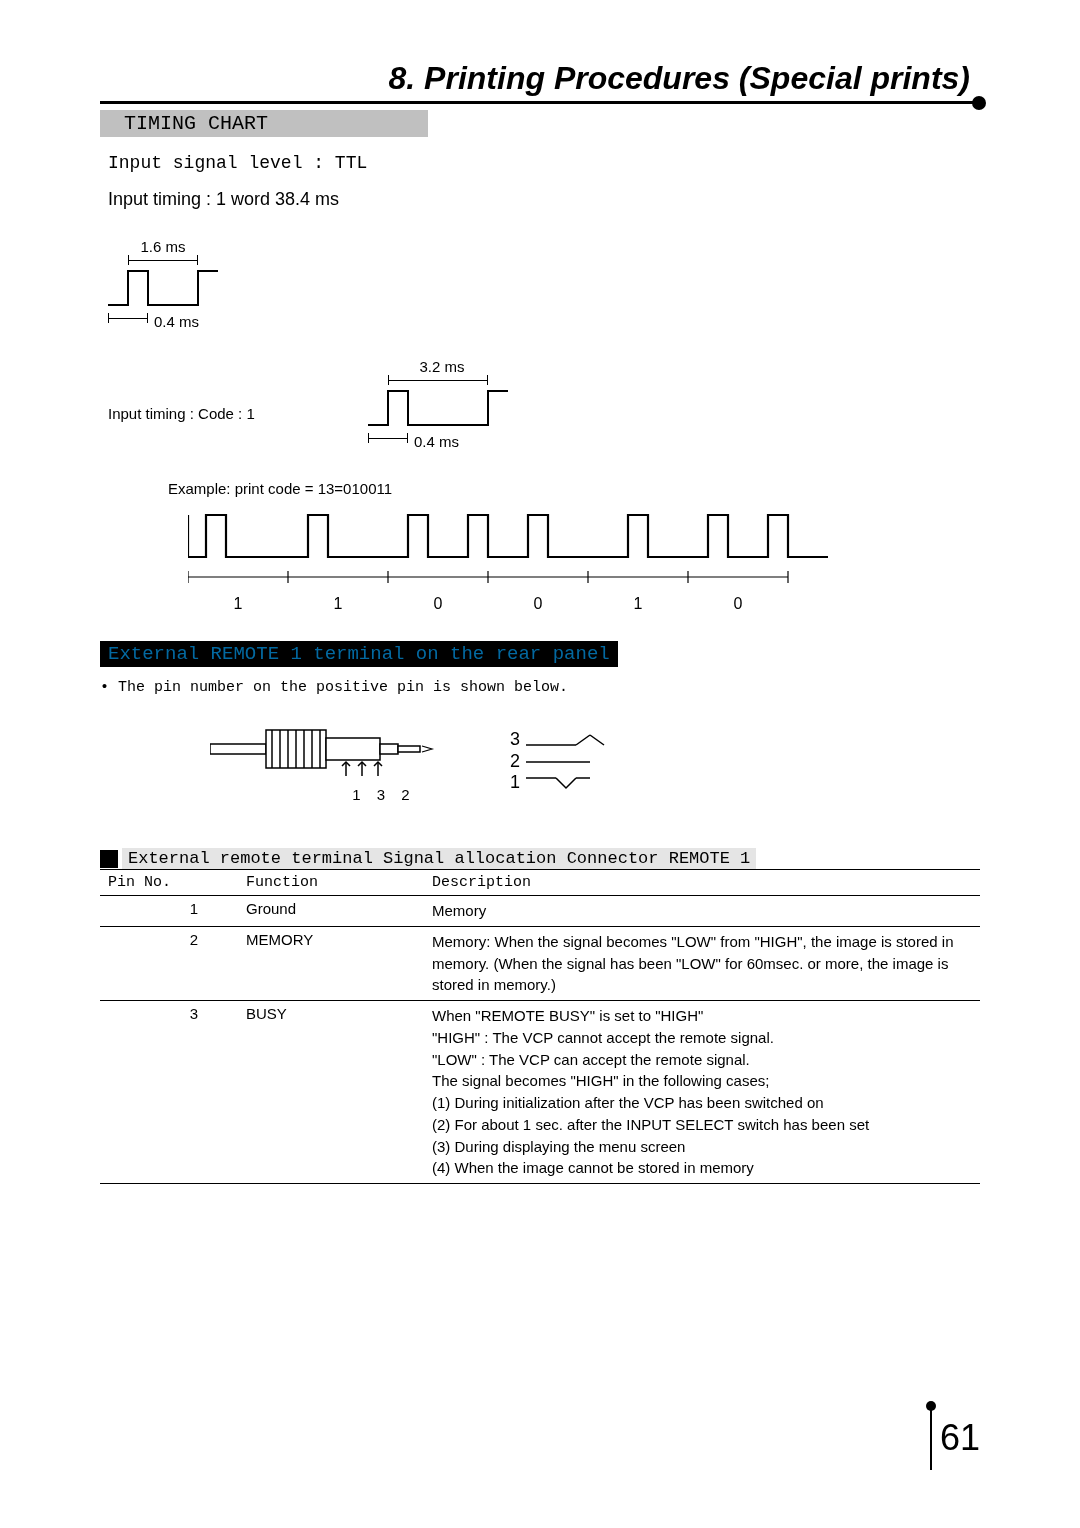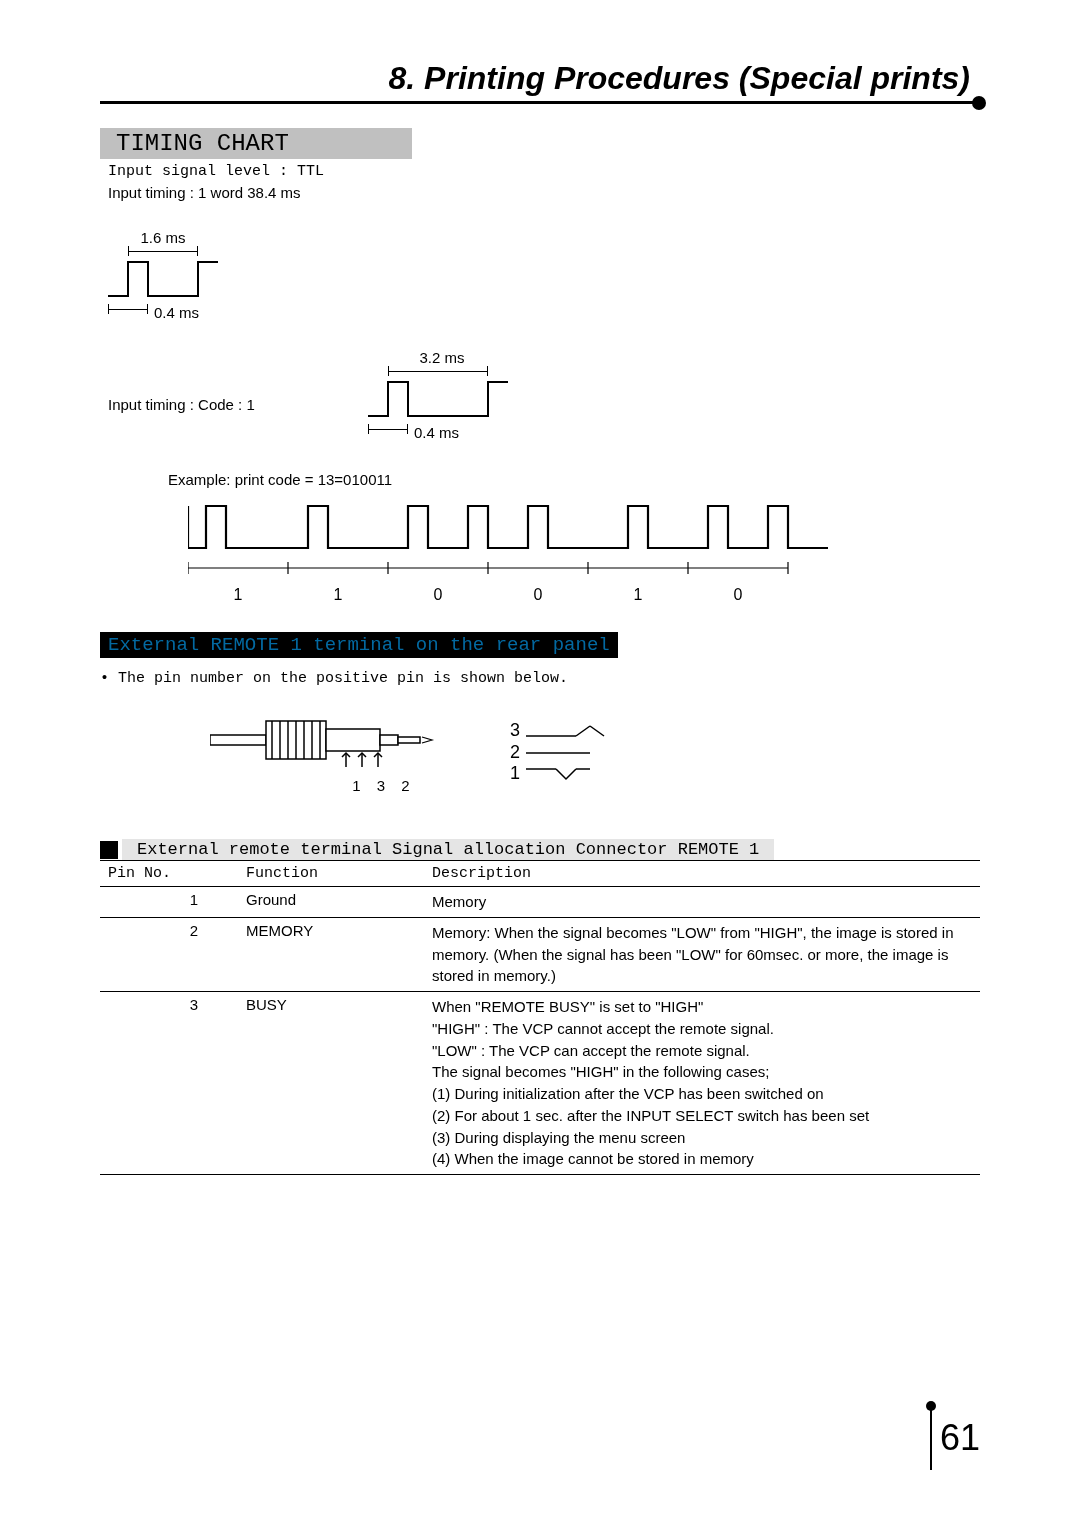--- a/index.html
+++ b/index.html
@@ -32,43 +32,43 @@
     right: -6px;
     top: -8px;
     width: 14px;
     height: 14px;
     background: #000;
     border-radius: 50%;
   }
   .section-box {
     background: #c0c0c0;
     font-family: "Courier New", monospace;
-    font-size: 24px;
-    padding: 2px 16px;
-    margin-top: 24px;
+    font-size: 20px;
+    padding: 2px 24px;
+    margin-top: 6px;
     display: inline-block;
     min-width: 280px;
   }
   .black-box {
     background: #000;
     color: #0369a1;
     font-family: "Courier New", monospace;
     font-size: 19px;
     padding: 2px 8px;
     margin-top: 28px;
     display: inline-block;
   }
   .note {
     font-family: "Courier New", monospace;
     font-size: 15px;
     margin-top: 12px;
   }
   .info-line {
-    font-size: 15px;
-    margin-top: 4px;
+    font-size: 18px;
+    margin-top: 16px;
   }
   .timing-block { margin-left: 8px; margin-top: 4px; }
   .timing-row {
     display: flex;
     align-items: flex-end;
     margin-top: 28px;
   }
   .timing-label {
     width: 260px;
     font-size: 15px;
@@ -84,21 +84,21 @@
   .big-wave { margin-left: 80px; margin-top: 12px; }
   .big-labels { display:flex; font-size:16px; margin-left: 80px; margin-top:6px; }
   .big-labels span { text-align:center; }
 
   .sub-heading-row { display:flex; align-items:center; margin-top: 45px; }
   .black-square { width:18px; height:18px; background:#000; margin-right:4px; }
   .sub-heading {
     background:#e5e5e5;
     font-family:"Courier New", monospace;
     font-size:17px;
-    padding: 1px 15px;
+    padding: 1px 6px;
   }
   table.pins { width: 100%; border-collapse: collapse; font-size:15px; }
   table.pins th {
     font-family:"Courier New", monospace;
     font-weight: normal;
     text-align:left;
     padding: 4px 8px;
     border-top: 1.2px solid #000;
     border-bottom: 1.2px solid #000;
   }

